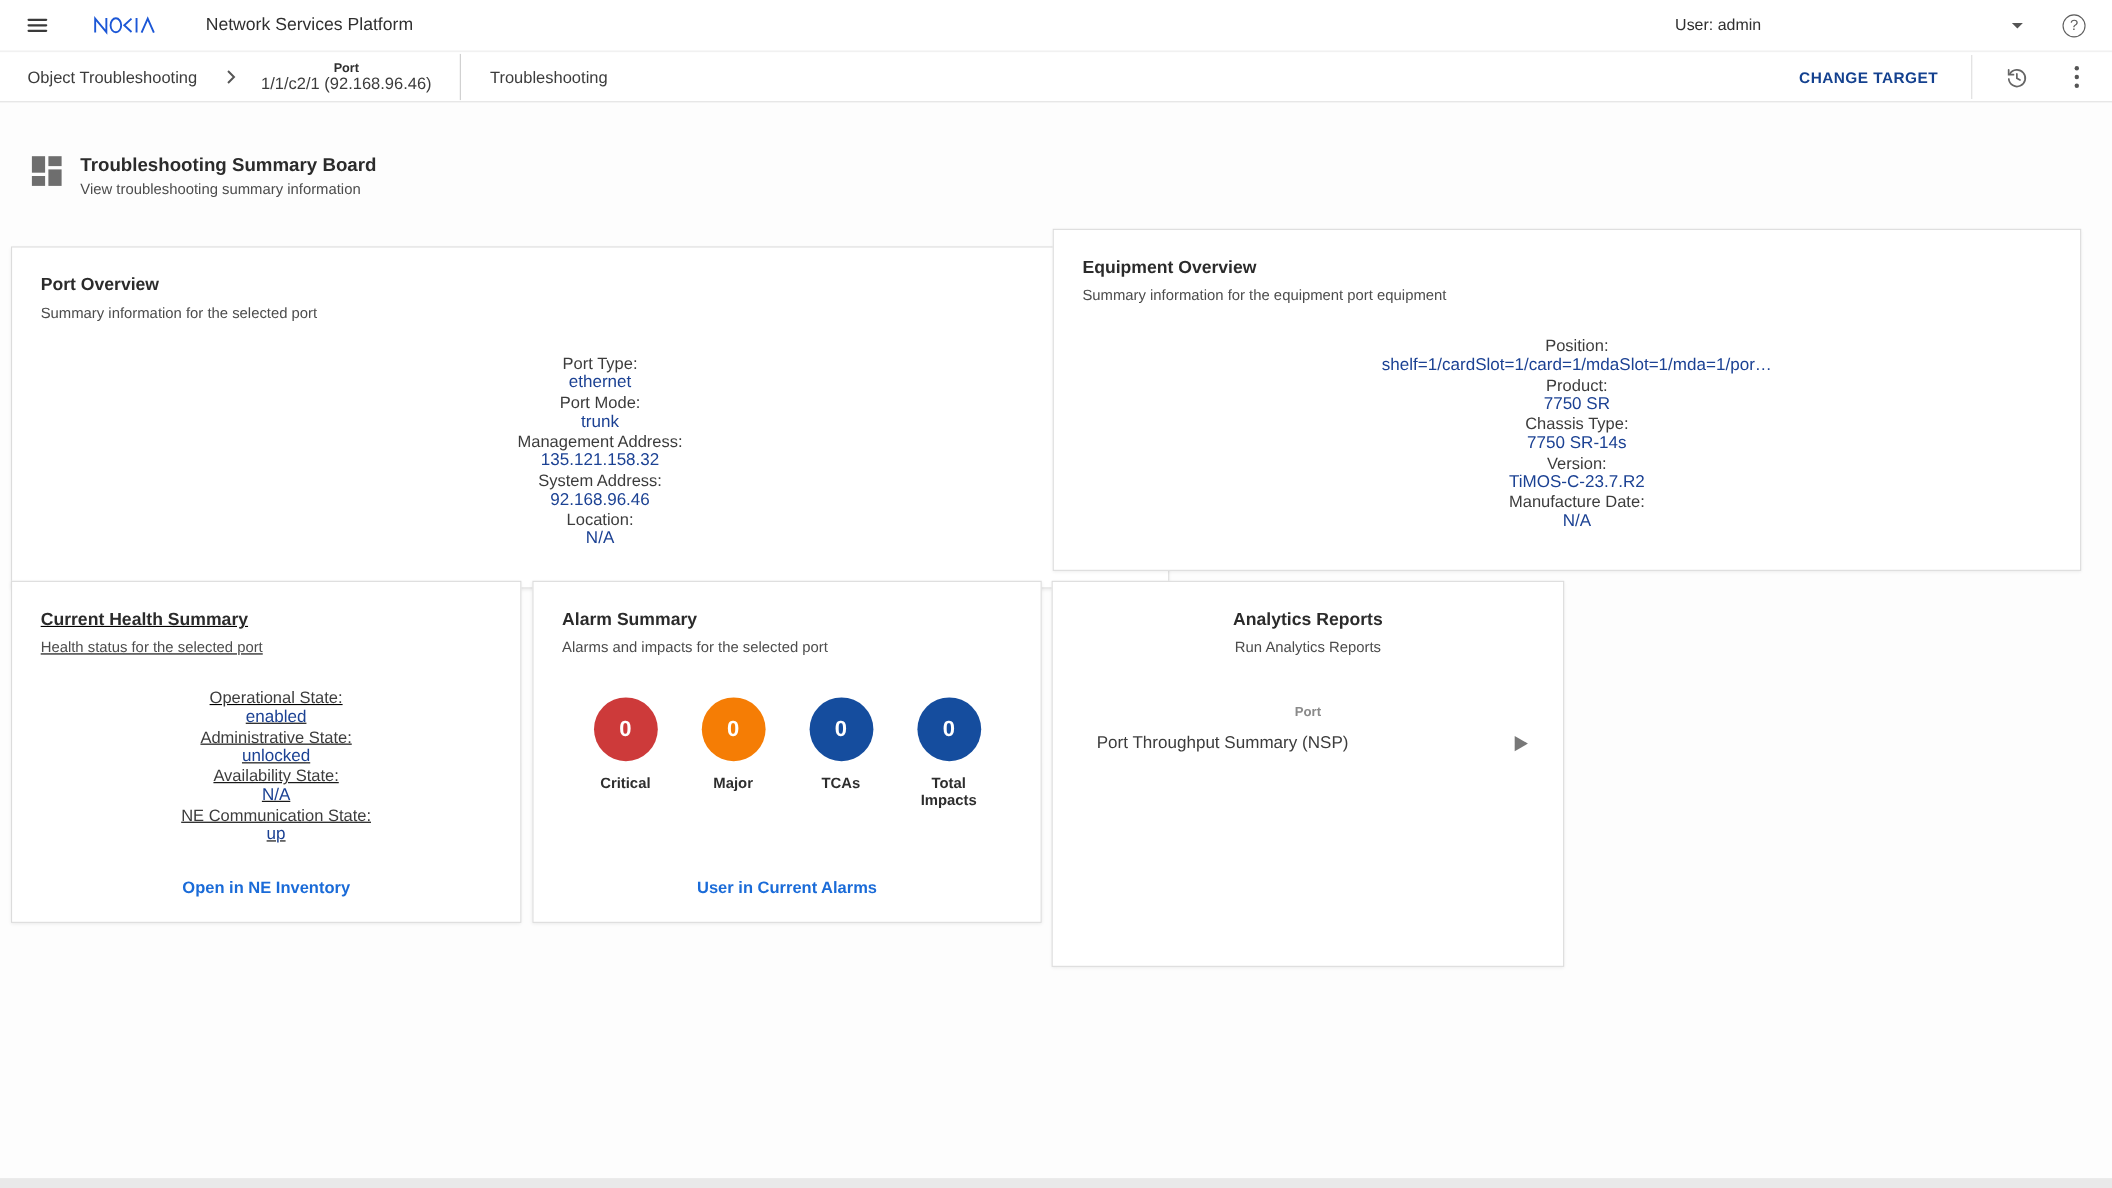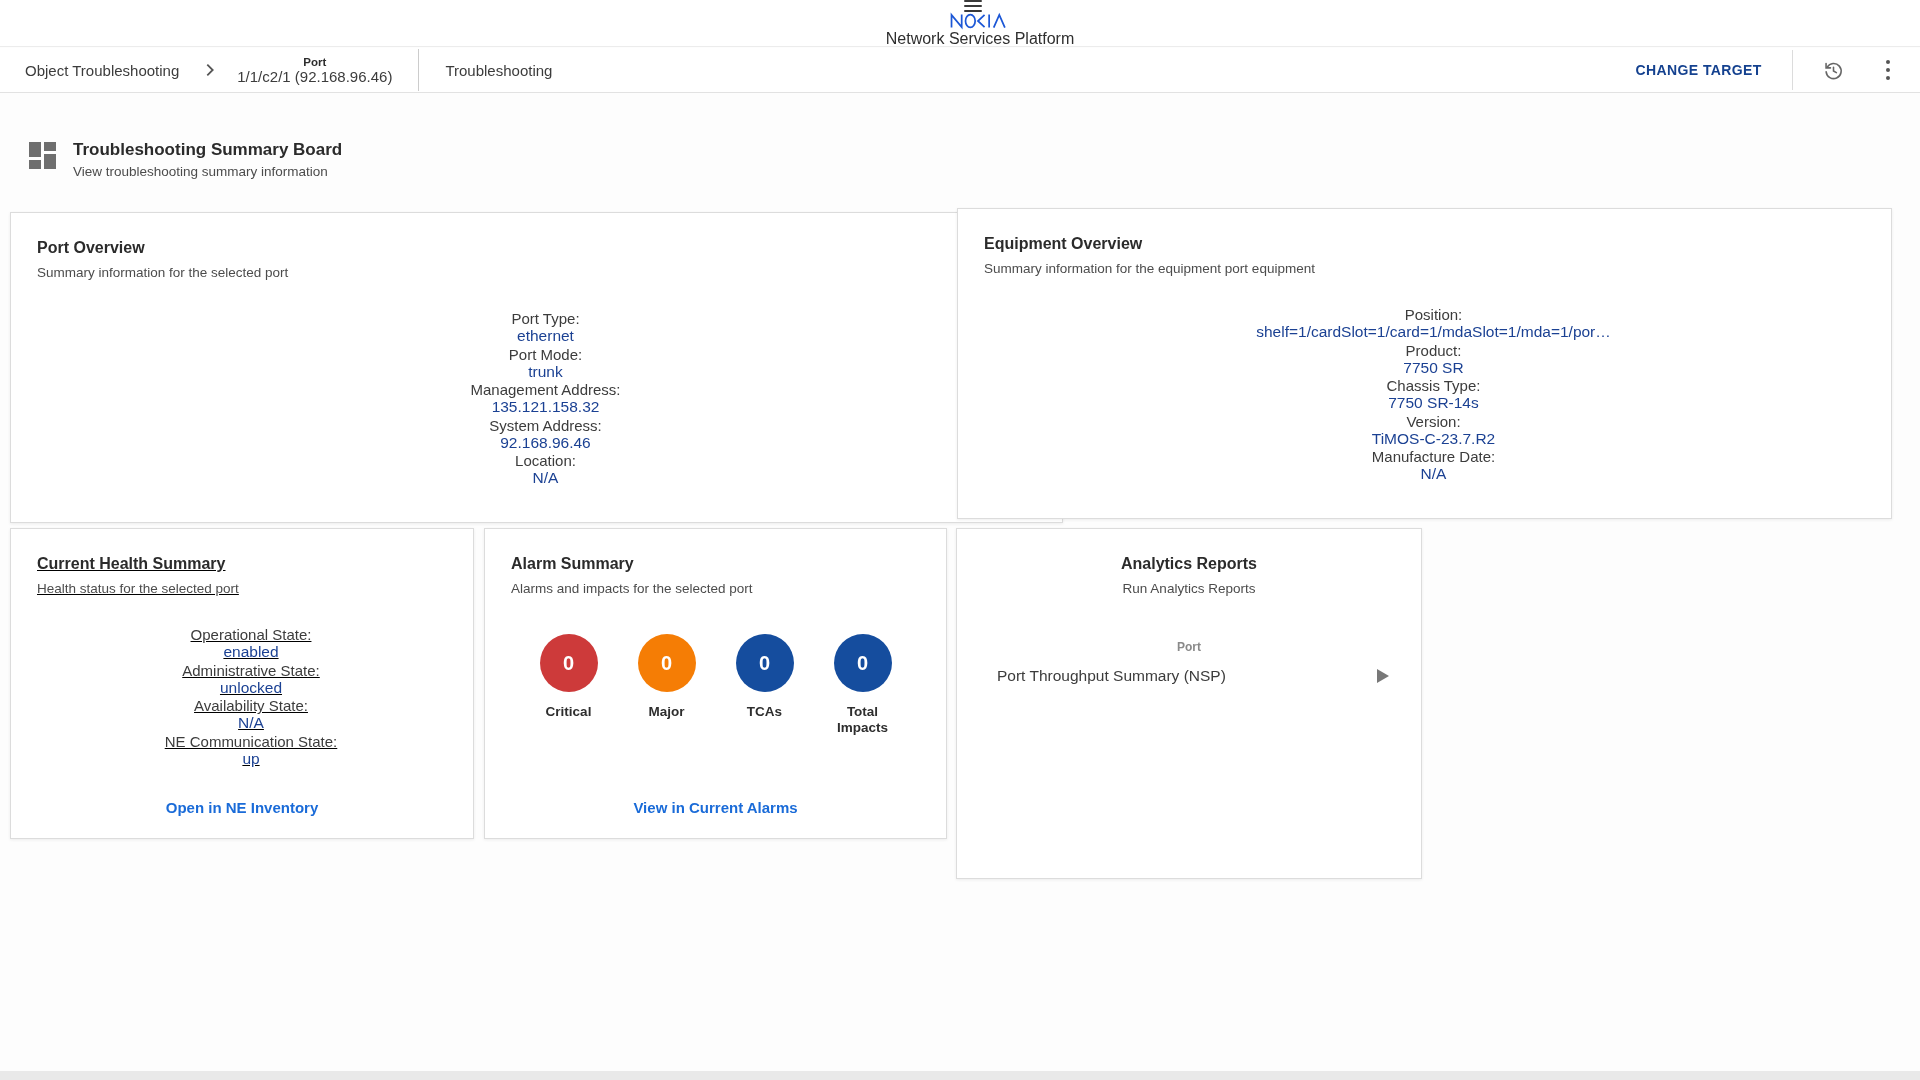--- a/index.html
+++ b/index.html
@@ -1,21 +1,21 @@
 <!DOCTYPE html>
 <html><head>
 <meta charset="utf-8">
 <style>
   * { box-sizing: border-box; margin: 0; padding: 0; }
   body { font-family: "Liberation Sans", sans-serif; background: #fff; }
   #app { position: relative; width: 1920px; height: 1080px; background: #fdfdfd; overflow: hidden; }
 
   
   .appbar { position: absolute; top: 0; left: 0; right: 0; height: 47px; background: #fff;
-            border-bottom: 1px solid #ececec; display: flex; align-items: center; flex-direction: column; }
+            border-bottom: 1px solid #ececec; display: flex; align-items: center; }
   .hamburger { width: 18px; display: flex; flex-direction: column; gap: 3px; margin-left: 25px; cursor: pointer; }
   .hamburger span { height: 2px; background: #3a3a3a; border-radius: 1px; }
   .nokia-logo { margin-left: 42px; display: flex; align-items: center; }
   .appbar-title { margin-left: 40px; font-size: 16px; color: #2f2f2f; }
   .appbar-right { margin-left: auto; display: flex; align-items: center; margin-right: 24px; }
   .user-menu { display: flex; align-items: center; cursor: pointer; }
   .user-label { font-size: 14.5px; color: #2f2f2f; }
   .caret-down { width: 0; height: 0; border-left: 5px solid transparent; border-right: 5px solid transparent;
                 border-top: 5.5px solid #555; margin-left: 228px; }
   .help-icon { width: 21px; height: 21px; border: 1.6px solid #5d5d5d; border-radius: 50%;
@@ -55,21 +55,21 @@
           box-shadow: 0 1px 3px rgba(0,0,0,.07); }
   .card-title { margin: 26px 26px 0; font-size: 16px; font-weight: 700; color: #2b2b2b; }
   .card-sub { margin: 8px 26px 0; font-size: 13.5px; color: #4c4c4c; }
   .kv-list { margin: 30px 22px 0 26px; }
   .kv-row { display: flex; justify-content: center; align-items: center; height: 35.5px; padding-left: 14px; flex-direction: column; }
   .kv-label { font-size: 15px; color: #3c3c3c; }
   .kv-value { font-size: 15.5px; color: #1b4193; }
   .card-link { position: absolute; bottom: 22px; left: 0; right: 0; text-align: center;
                font-size: 15px; font-weight: 700; color: #1a6bd8; cursor: pointer; }
 
-  #card-port-overview { left: 10px; top: 212px; width: 1053px; height: 311px; }
+  #card-port-overview { left: 10px; top: 224px; width: 1053px; height: 311px; }
   #card-equipment     { left: 957px; top: 208px; width: 935px; height: 311px; }
   #card-health        { left: 10px;  top: 528px; width: 464px; height: 311px; text-decoration: underline; }
   #card-alarm         { left: 484px; top: 528px; width: 463px; height: 311px; }
   #card-analytics     { left: 956px; top: 528px; width: 466px; height: 351px; text-align: center; }
 
   
   .alarm-items { display: flex; justify-content: center; gap: 34px; margin-top: 38px; }
   .alarm-item { width: 64px; text-align: center; }
   .alarm-circle { width: 58px; height: 58px; border-radius: 50%; margin: 0 auto;
                   color: #fff; font-size: 20px; font-weight: 700; line-height: 58px; text-align: center; }
@@ -250,21 +250,21 @@
       </div>
       <div class="alarm-item">
         <div class="alarm-circle" style="background: rgb(21, 77, 158);">0</div>
         <div class="alarm-label">TCAs</div>
       </div>
       <div class="alarm-item">
         <div class="alarm-circle" style="background: rgb(21, 77, 158);">0</div>
         <div class="alarm-label">Total Impacts</div>
       </div>
     </div>
-    <div class="card-link">View in Current Alarms</div>
+    <div class="card-link">User in Current Alarms</div>
   </section>
 
   <section class="card" id="card-analytics">
     <div class="card-title">Analytics Reports</div>
     <div class="card-sub">Run Analytics Reports</div>
     <div class="group-label">Port</div>
     <div class="report-row">
       <span class="report-name">Port Throughput Summary (NSP)</span>
       <span class="play-icon"></span>
     </div>

